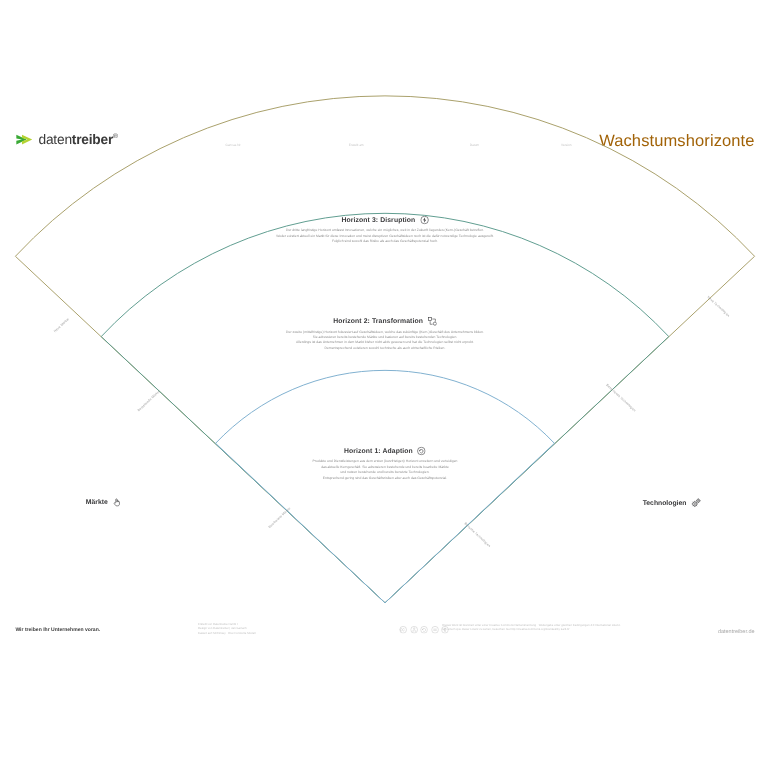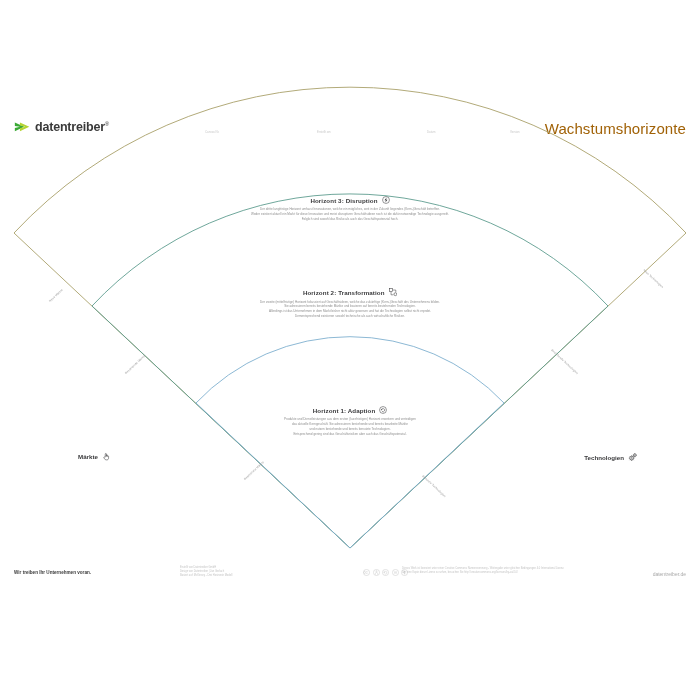--- a/index.html
+++ b/index.html
@@ -19,21 +19,21 @@
   
   .logo{
     position:absolute;left:14px;top:119px;
     display:flex;align-items:center;gap:4px;
   }
   .logo-mark{width:17px;height:17px;display:block;}
   .logo-text{
     font-size:12.5px;letter-spacing:-0.2px;color:#3a3a3a;
     white-space:nowrap;line-height:1;
   }
-  .logo-text b{font-weight:700;}
+  .logo-text b{font-weight:400;}
   .logo-text i{font-style:normal;font-weight:700;}
   .logo-text sup{font-size:6px;vertical-align:super;}
 
   .page-title{
     position:absolute;right:14px;top:120px;
     font-size:15px;color:#a16207;letter-spacing:0.1px;
     white-space:nowrap;
   }
 
   .hdr-labels{

